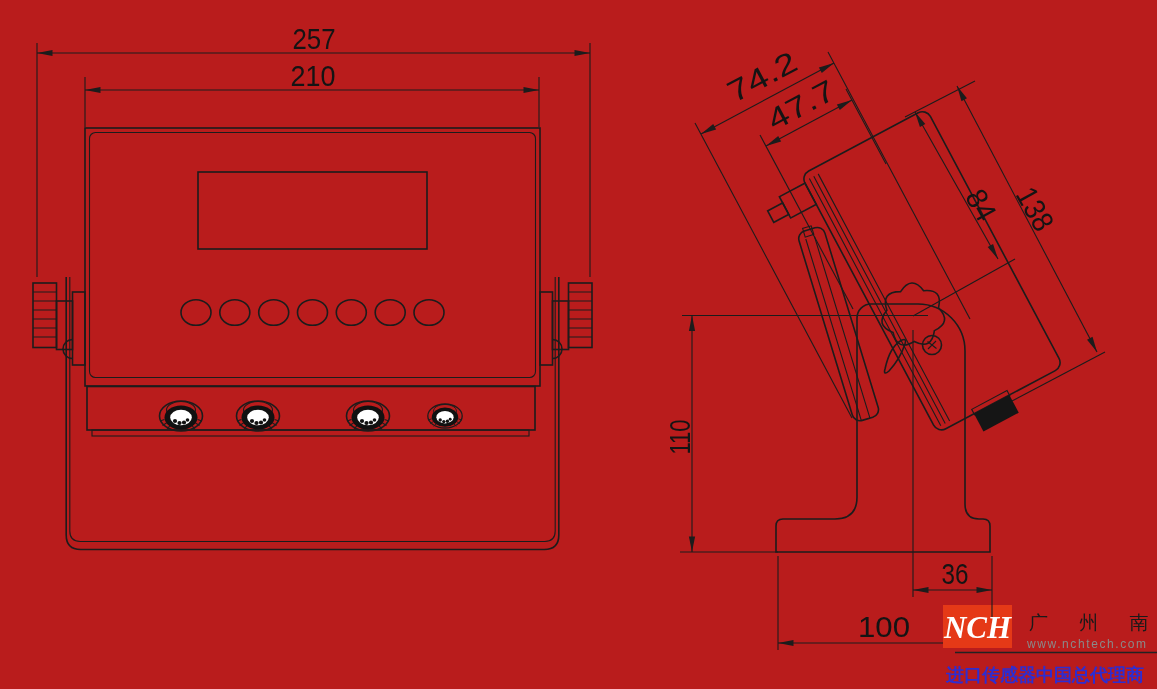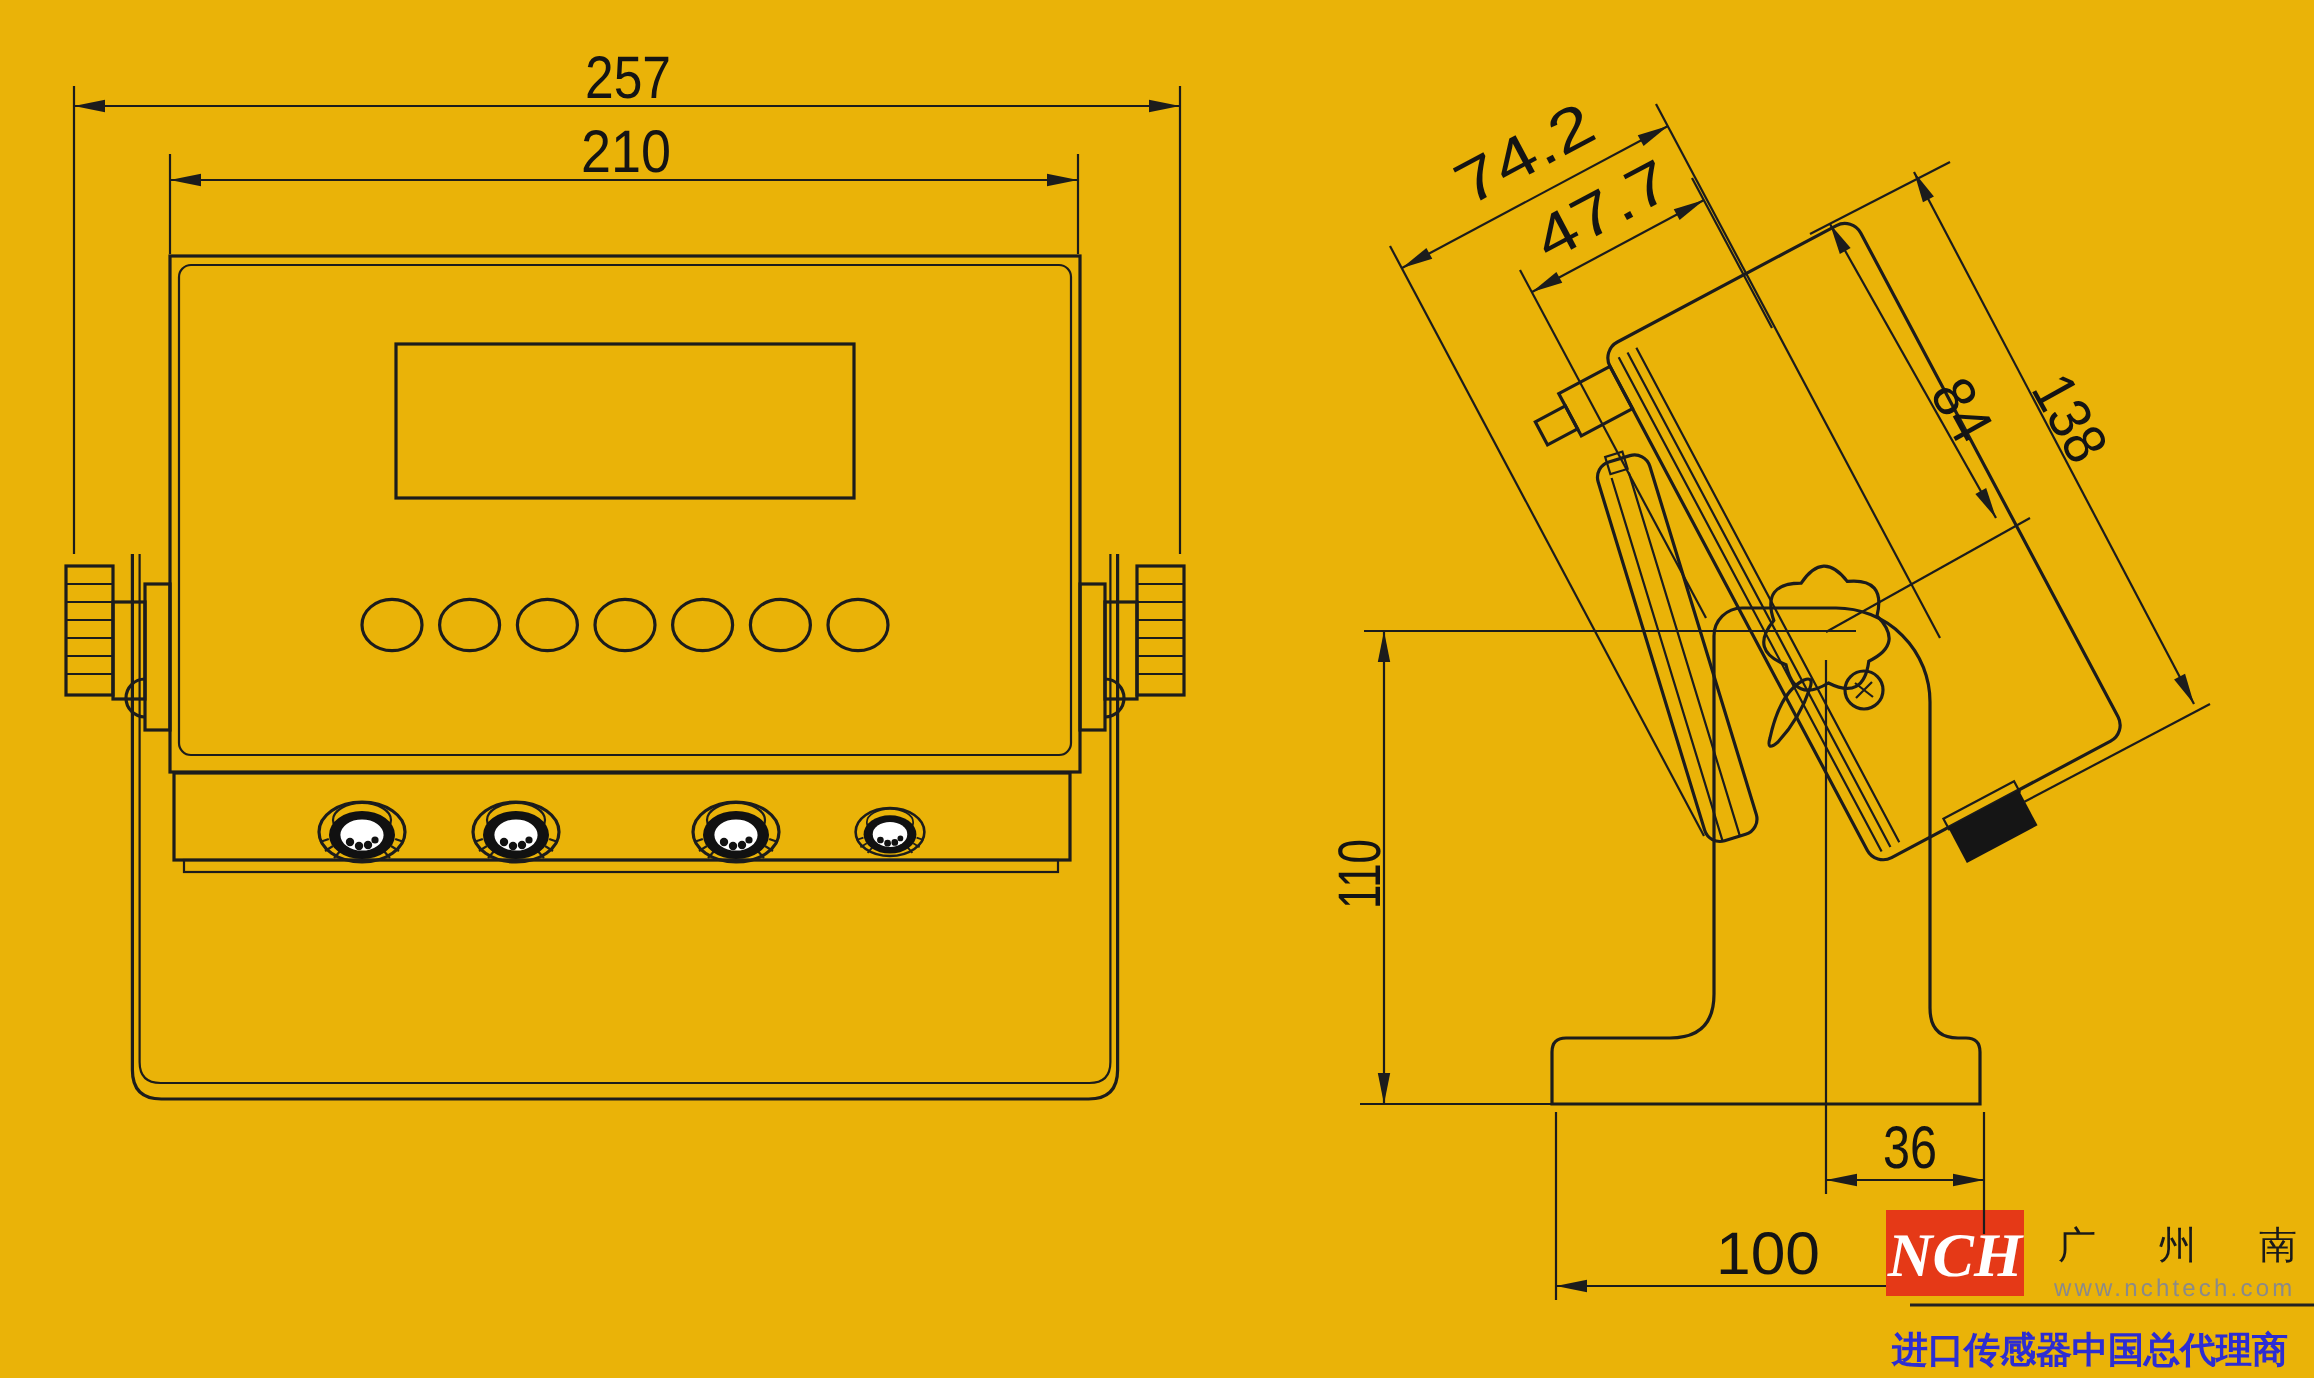--- a/index.html
+++ b/index.html
@@ -1,16 +1,16 @@
 <!DOCTYPE html>
 <html><head>
 <meta charset="utf-8">
 <style>
   html,body{margin:0;padding:0;background:#fff;}
-  #canvas{position:relative;width:1157px;height:689px;background:#eab308;overflow:hidden;}
+  #canvas{position:relative;width:1157px;height:689px;background:#b91c1c;overflow:hidden;}
   svg{position:absolute;left:0;top:0;}
   .ln{stroke:#1c1c1c;stroke-width:1.6;fill:none;}
   .thin{stroke:#1c1c1c;stroke-width:1.1;fill:none;}
   text{font-family:"Liberation Sans",sans-serif;}
   .dim{font-size:30px;fill:#141414;}
   .brand{font-family:"Liberation Serif",serif;font-style:italic;font-weight:bold;font-size:31px;fill:#fff;}
   .cn{font-size:19px;letter-spacing:13px;fill:#1a1a1a;}
   .web{font-size:12px;letter-spacing:1.6px;fill:#8a8a8a;}
   .tg{font-size:18px;font-weight:bold;letter-spacing:0px;}
 </style>

